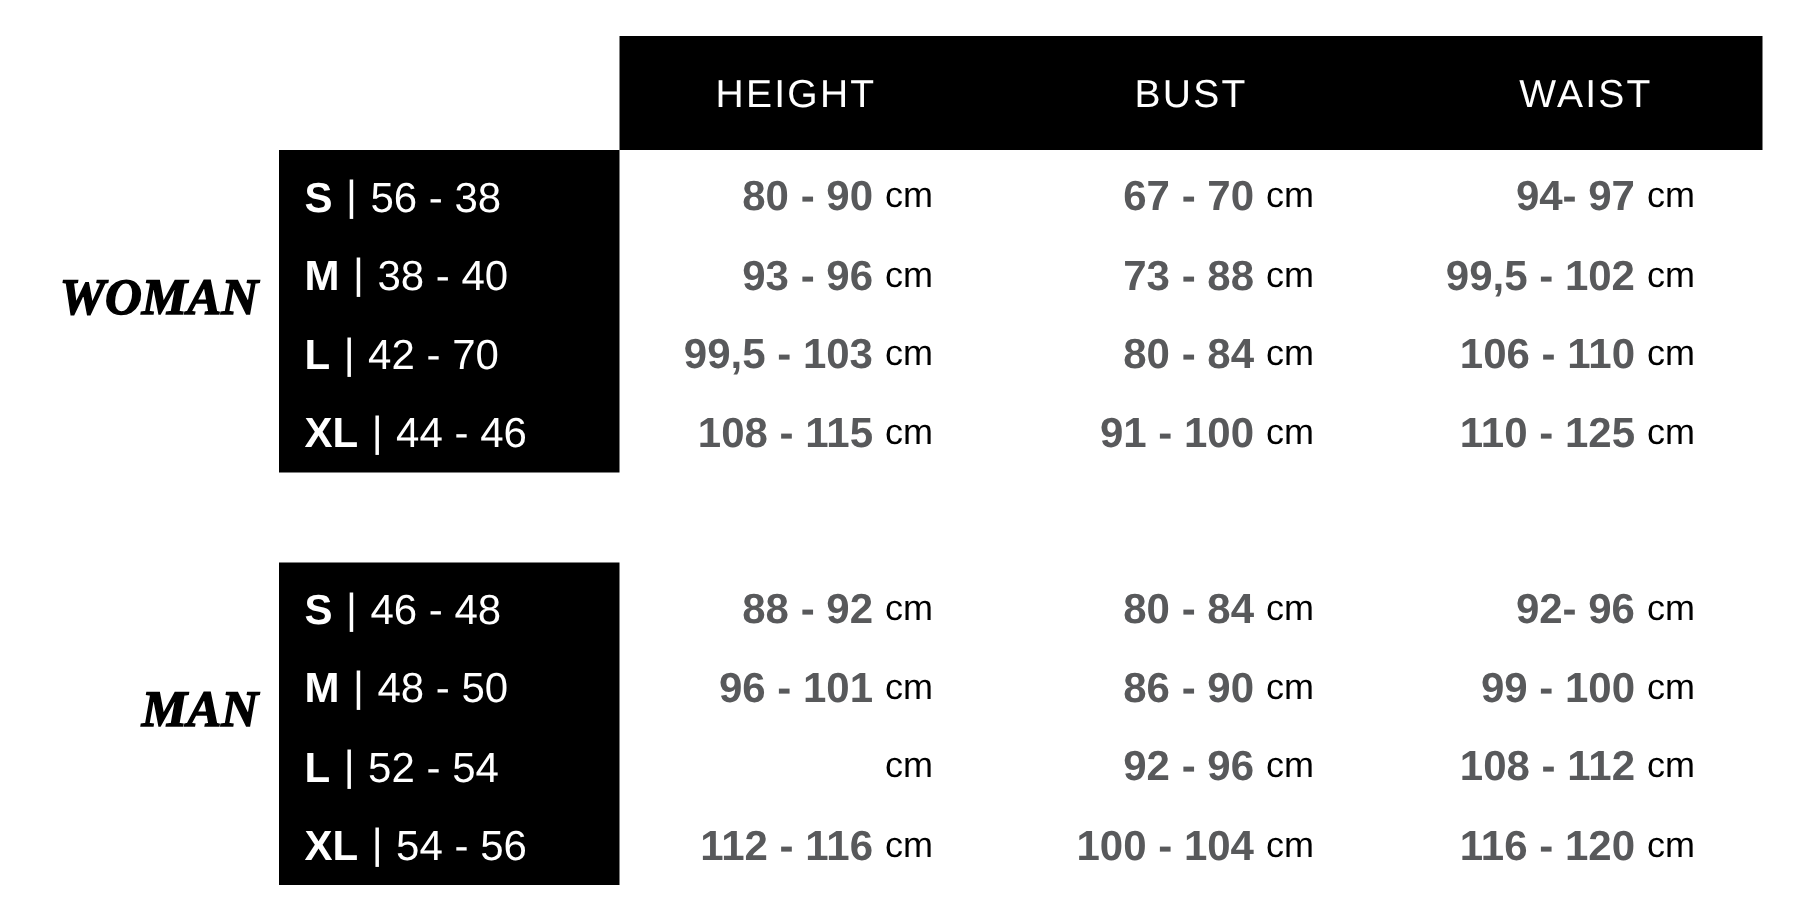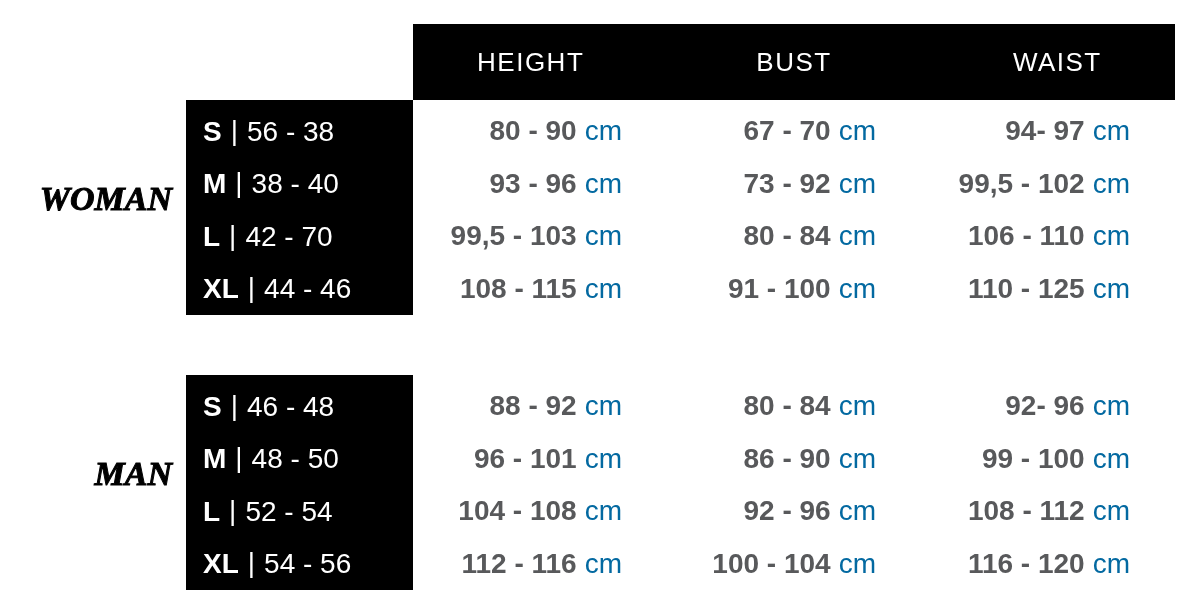--- a/index.html
+++ b/index.html
@@ -105,23 +105,23 @@
     justify-content: flex-end;
     padding-right: 45px;
     white-space: nowrap;
   }
   .num {
     color: #58595b;
     font-weight: bold;
     font-size: 28px;
   }
   .unit {
-    color: #0369a1;
+    color: #000000;
     font-weight: 400;
-    font-size: 28px;
+    font-size: 24px;
     margin-left: 8px;
   }
 </style>
 </head>
 <body>
 
 <div class="page">
 
   <div class="header-bar">
     <div class="header-cell">HEIGHT</div>
@@ -171,21 +171,21 @@
     <div class="cell">
         <span class="num">94- 97</span>
         <span class="unit">cm</span>
       </div>
 
     <div class="cell">
         <span class="num">93 - 96</span>
         <span class="unit">cm</span>
       </div>
     <div class="cell">
-        <span class="num">73 - 92</span>
+        <span class="num">73 - 88</span>
         <span class="unit">cm</span>
       </div>
     <div class="cell">
         <span class="num">99,5 - 102</span>
         <span class="unit">cm</span>
       </div>
 
     <div class="cell">
         <span class="num">99,5 - 103</span>
         <span class="unit">cm</span>
@@ -257,21 +257,20 @@
     <div class="cell">
         <span class="num">86 - 90</span>
         <span class="unit">cm</span>
       </div>
     <div class="cell">
         <span class="num">99 - 100</span>
         <span class="unit">cm</span>
       </div>
 
     <div class="cell">
-        <span class="num">104 - 108</span>
         <span class="unit">cm</span>
       </div>
     <div class="cell">
         <span class="num">92 - 96</span>
         <span class="unit">cm</span>
       </div>
     <div class="cell">
         <span class="num">108 - 112</span>
         <span class="unit">cm</span>
       </div>

